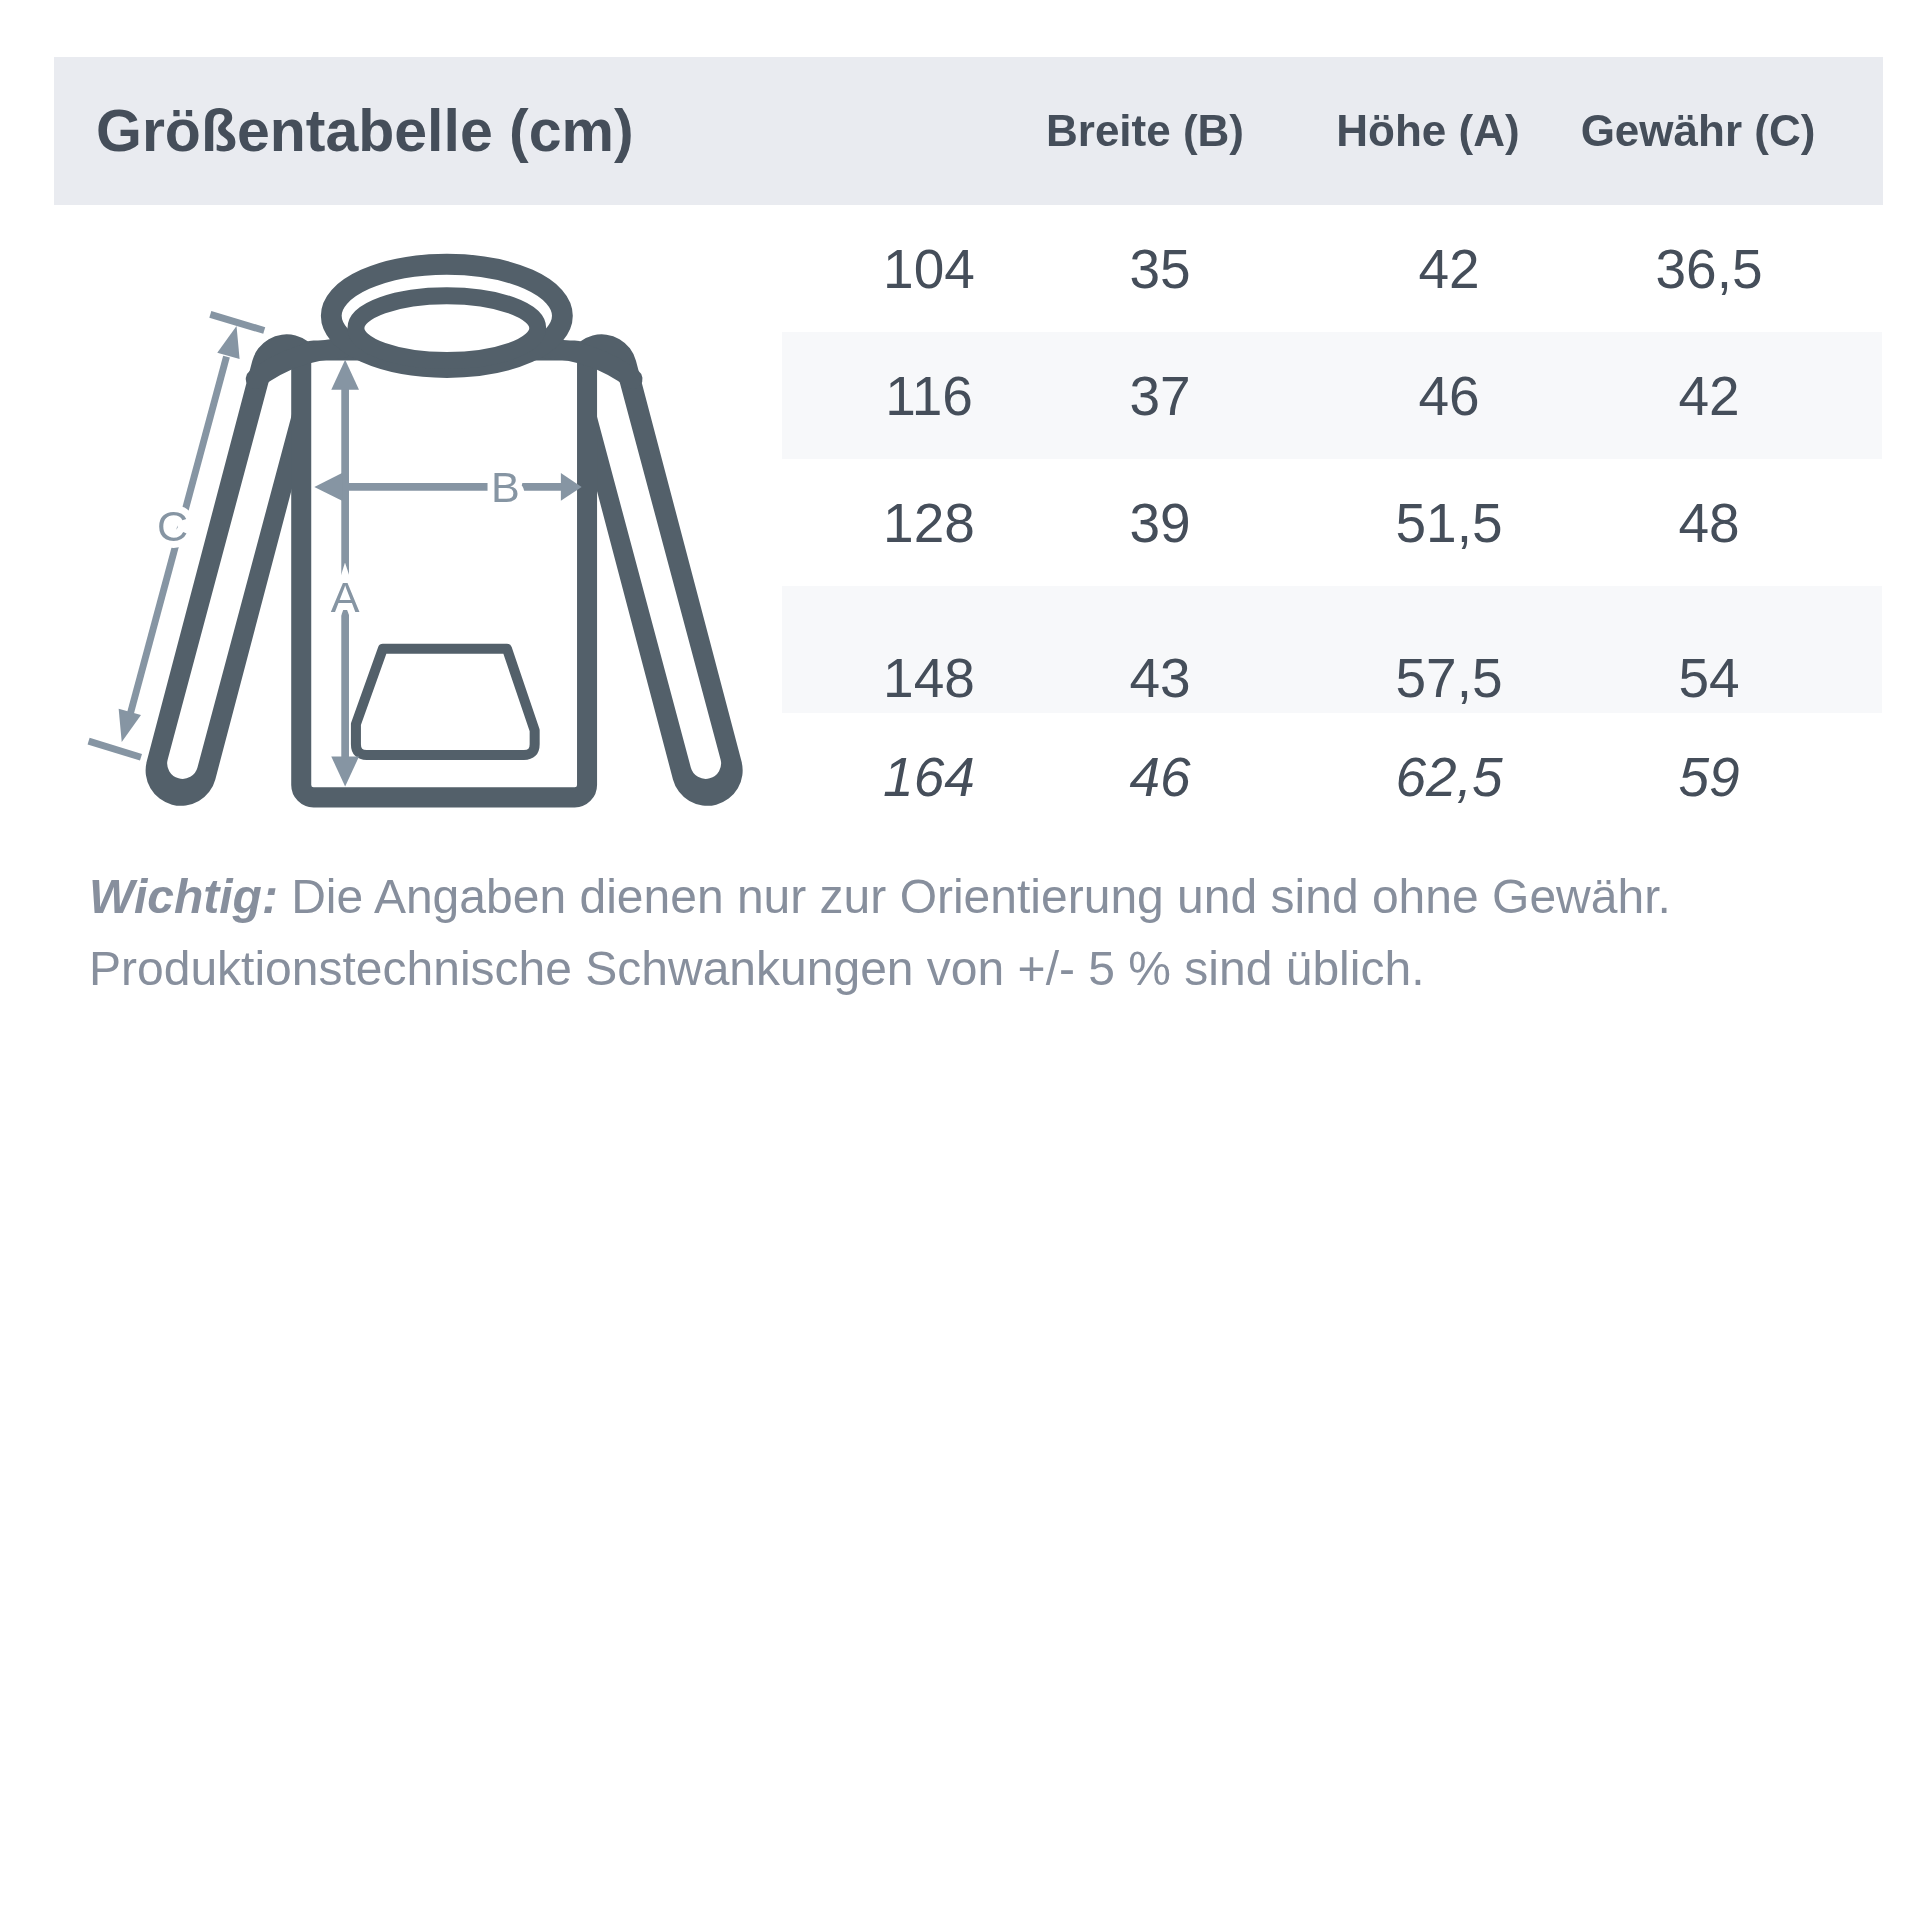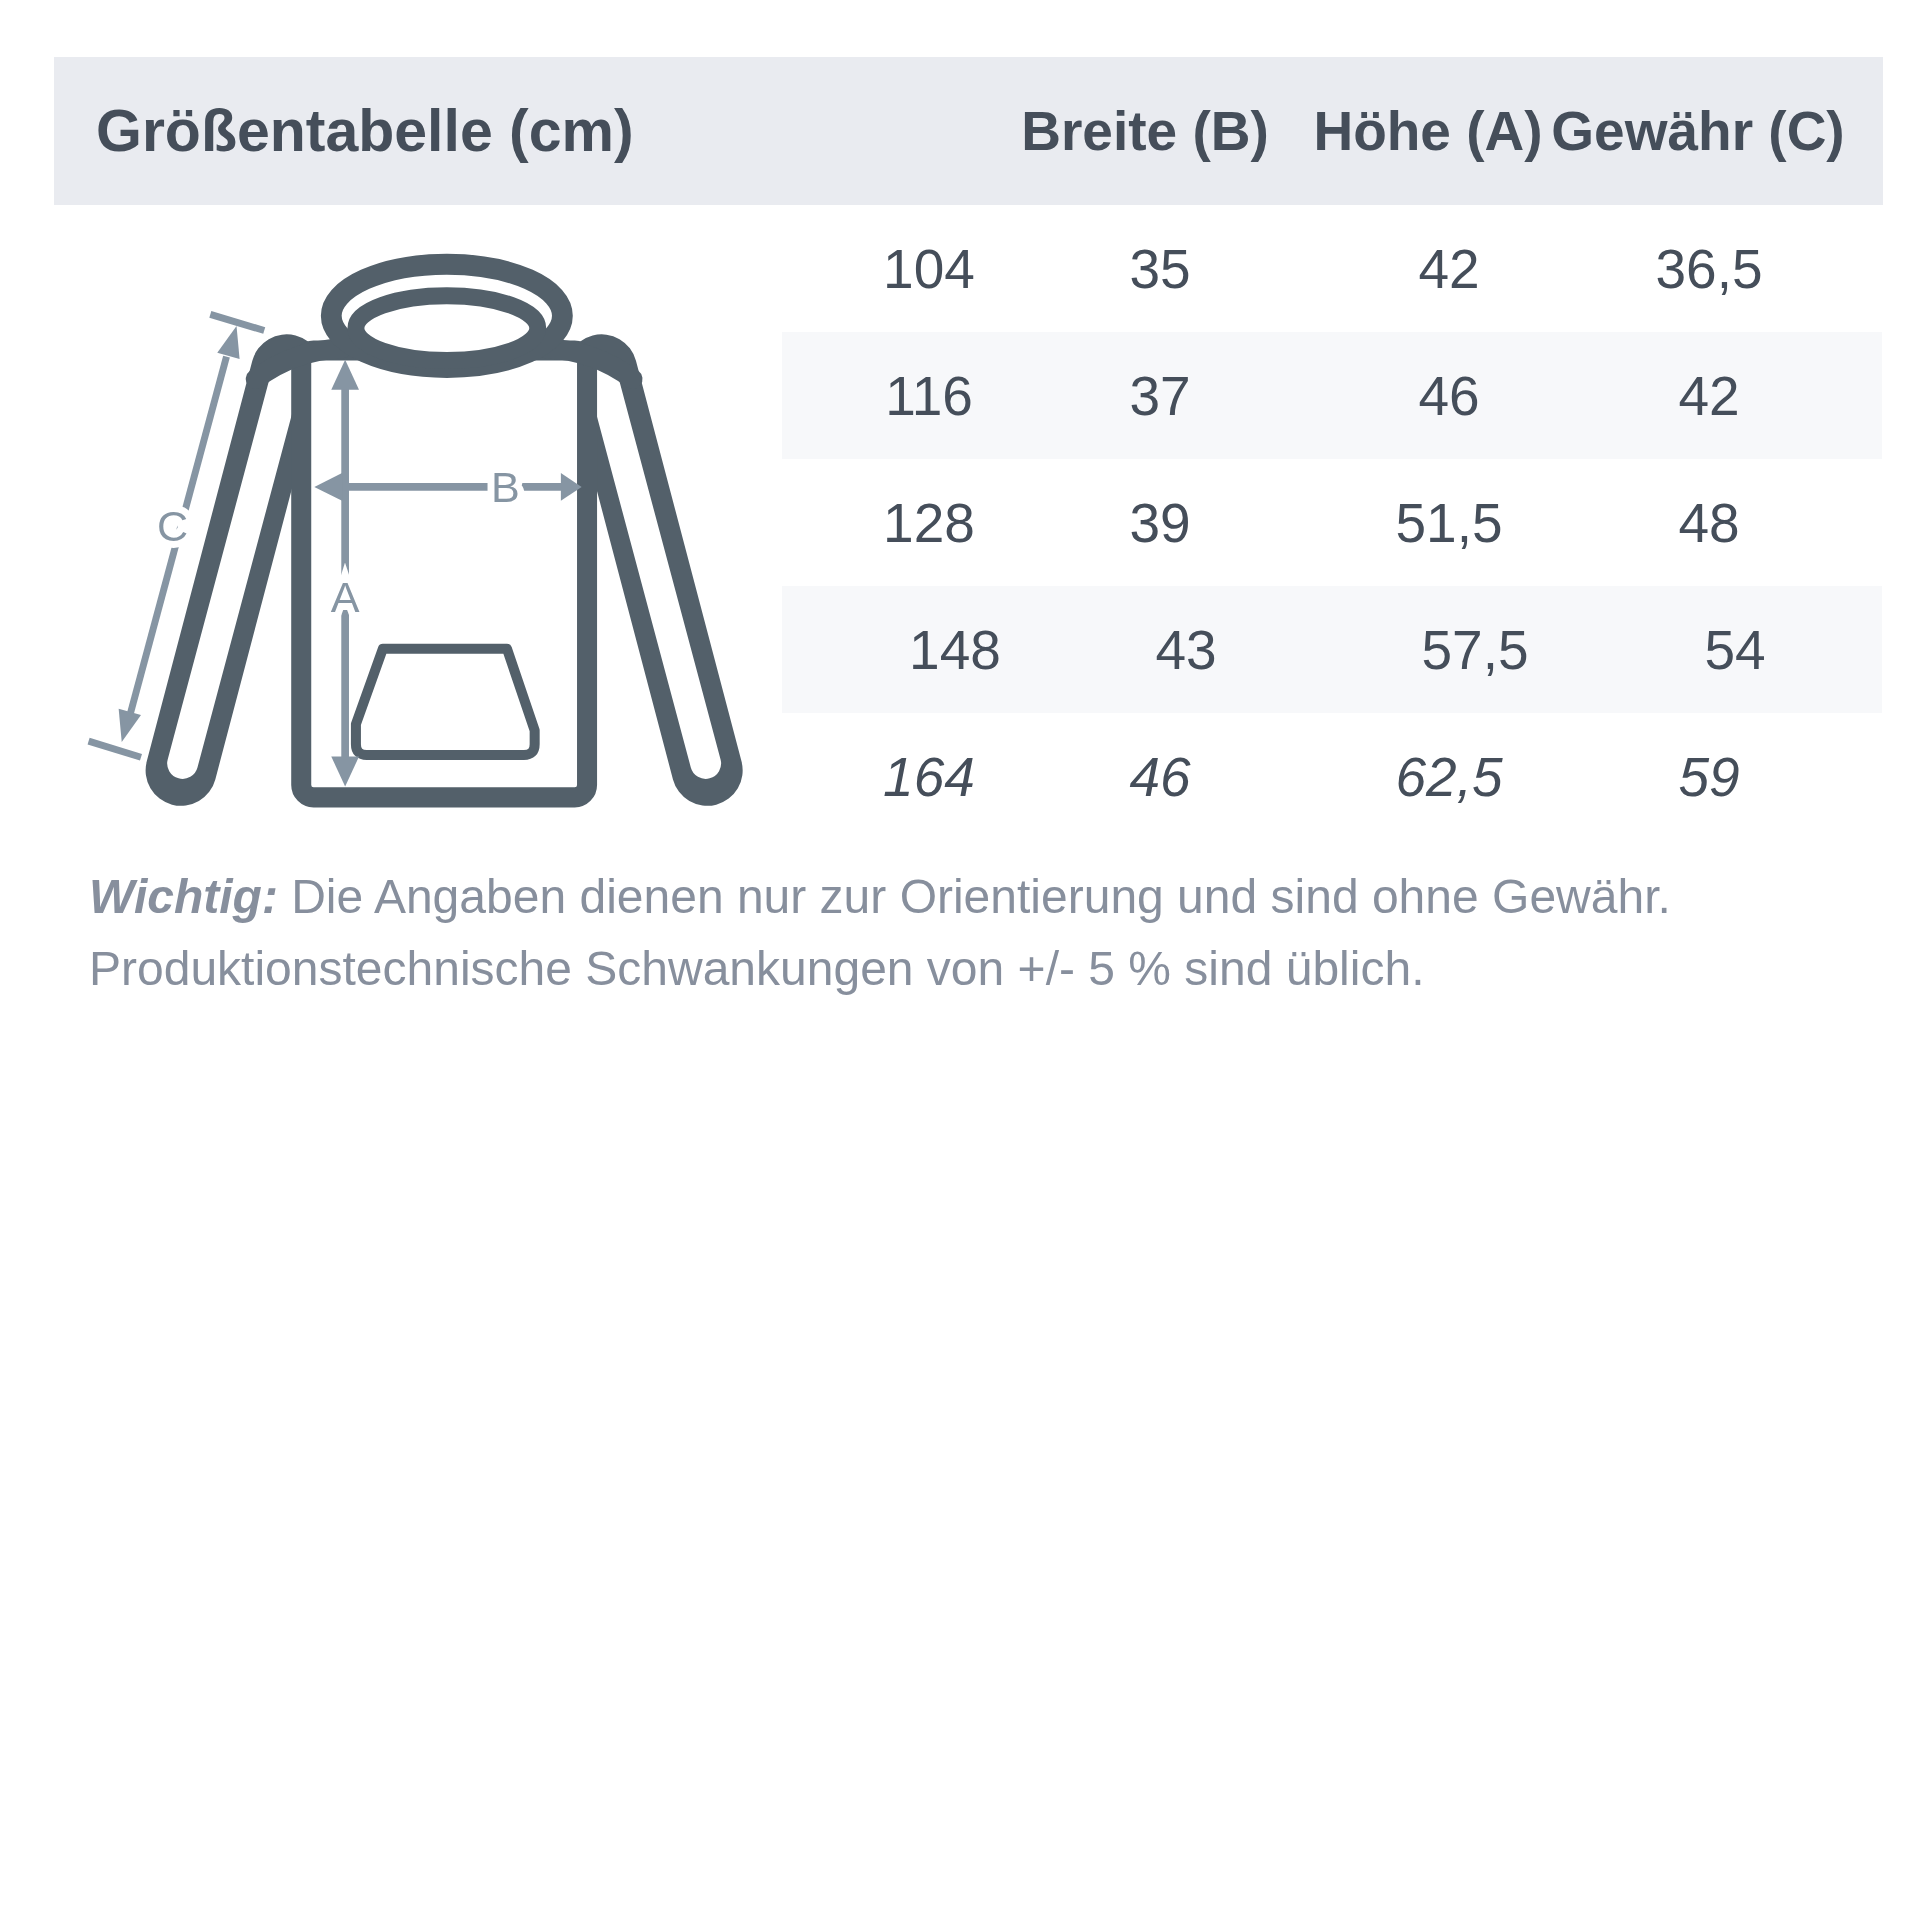--- a/index.html
+++ b/index.html
@@ -32,21 +32,21 @@
     left:96px; top:131px;
     transform:translateY(-50%);
     font-size:59px; font-weight:bold;
     color:var(--c-text);
     white-space:nowrap;
   }
   .col-header{
     position:absolute;
     top:131px;
     transform:translate(-50%,-50%);
-    font-size:55px; font-weight:bold;
+    font-size:44px; font-weight:bold;
     color:var(--c-text);
     white-space:nowrap;
   }
   .col-header.c1{left:1145px;}
   .col-header.c2{left:1428px;}
   .col-header.c3{left:1698px;}
   .stripe{
     position:absolute;
     left:782px; width:1100px; height:127px;
     background:var(--c-stripe);
@@ -55,21 +55,21 @@
   .stripe.s2{top:586px;}
   .cell{
     position:absolute;
     transform:translate(-50%,-50%);
     font-size:55px;
     color:var(--c-text);
     white-space:nowrap;
     text-align:right;
   }
   .colx1{left:929px;} .colx2{left:1160px;} .colx3{left:1449px;} .colx4{left:1709px;}
-  .rowy0{top:269px;} .rowy1{top:396px;} .rowy2{top:523px;} .rowy3{top:650px;margin-left:26px;} .rowy4{top:777px;font-style:italic;}
+  .rowy0{top:269px;} .rowy1{top:396px;} .rowy2{top:523px;} .rowy3{top:678px;} .rowy4{top:777px;font-style:italic;}
   .diagram-layer{
     position:absolute;
     left:0; top:0;
   }
   .footer-note{
     position:absolute;
     left:89px; top:861px;
     width:1803px;
     font-size:48px;
     line-height:72px;

